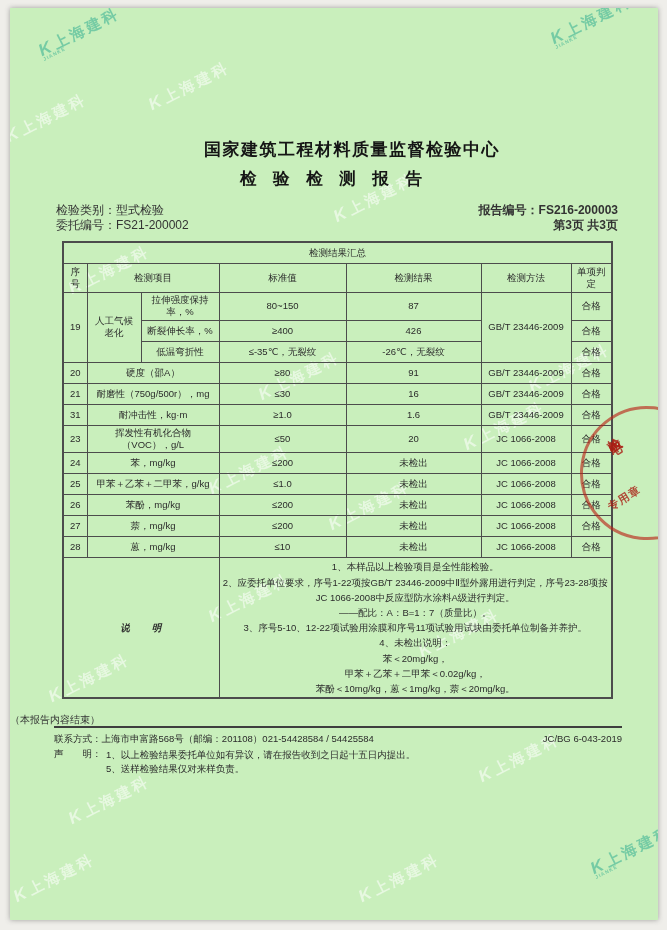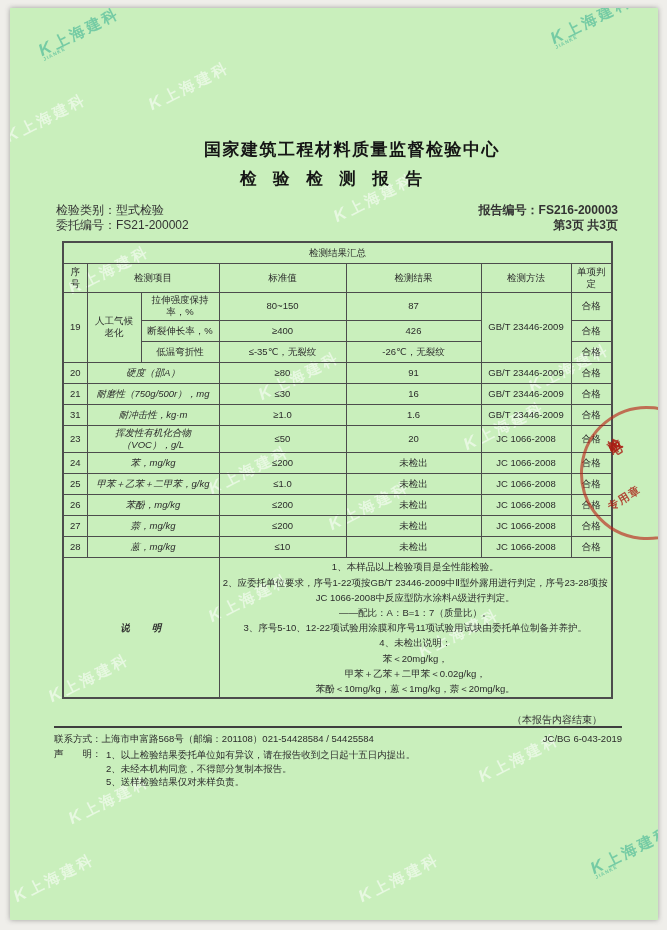--- a/index.html
+++ b/index.html
@@ -42,28 +42,28 @@
     border-collapse:collapse; table-layout:fixed; margin:8px 0 0 52px;
     width:549px; font-size:9.5px; color:#2b2b2b; border:2px solid #4c4c4c;
     position:relative; z-index:2;
   }
   table.results td {
     border:1px solid #4c4c4c; padding:1px 3px; text-align:center;
     height:18px; line-height:1.3; overflow:hidden;
   }
   td.t-caption { height:12px; padding:1px; }
   tr.header-row td { height:26px; }
-  td.item-l { text-align:left; padding-left:5px;font-style:italic; }
+  td.item-l { text-align:left; padding-left:5px; }
   td.sub-item { text-align:left; padding-left:4px; }
   td.item-group { padding:1px 2px; }
   td.notes-label { letter-spacing:1px; font-weight:bold;font-style:italic; }
   td.notes-cell { text-align:left; vertical-align:top; padding:4px 7px; }
   .note-line { line-height:1.6; }
   
-  .end-note { text-align:right; padding:14px 56px 0 0; font-size:10px; color:#333; }
+  .end-note { text-align:left; padding:14px 56px 0 0; font-size:10px; color:#333; }
   .footer {
     position:absolute; left:44px; top:718px; width:568px; z-index:2;
     border-top:2px solid #3e3e3e; padding-top:4px; font-size:9.5px; color:#2b2b2b;
   }
   .contact-row { display:flex; justify-content:space-between; line-height:14px; }
   .statement-row { position:relative; margin-top:2px; }
   .statement-label { position:absolute; left:0; top:0; }
   .statement-lines { margin-left:52px; }
   .statement-line { line-height:13.5px; }
   
@@ -314,21 +314,20 @@
 
   <div class="footer">
     <div class="contact-row">
       <span>联系方式：上海市申富路568号（邮编：201108）021-54428584 / 54425584</span>
       <span>JC/BG 6-043-2019</span>
     </div>
     <div class="statement-row">
       <span class="statement-label">声　　明：</span>
       <div class="statement-lines" id="stmt-lines">
           <div class="statement-line">1、以上检验结果委托单位如有异议，请在报告收到之日起十五日内提出。</div>
-          <div class="statement-line">2、未经本机构同意，不得部分复制本报告。</div>
           <div class="statement-line">5、送样检验结果仅对来样负责。</div>
         </div>
     </div>
   </div>
 
   <div class="seal">
     <span class="seal-text t1">检验中心</span>
     <span class="seal-text t2">专用章</span>
   </div>
 

